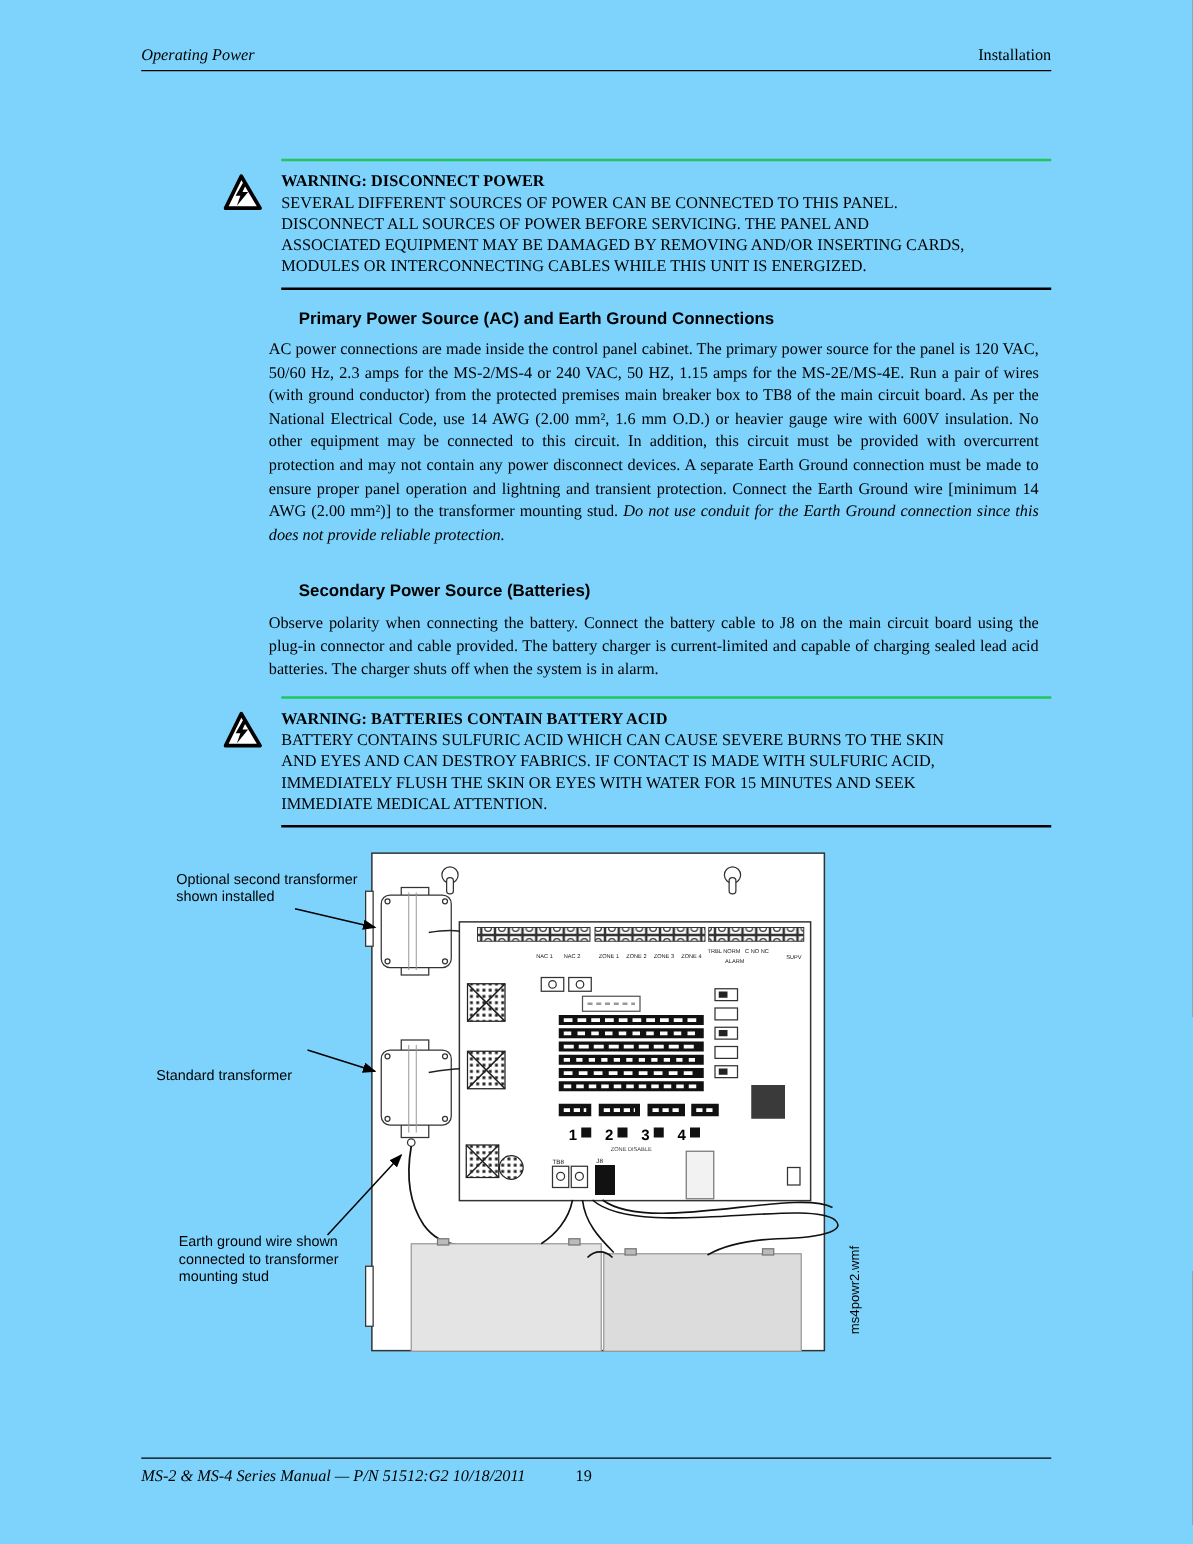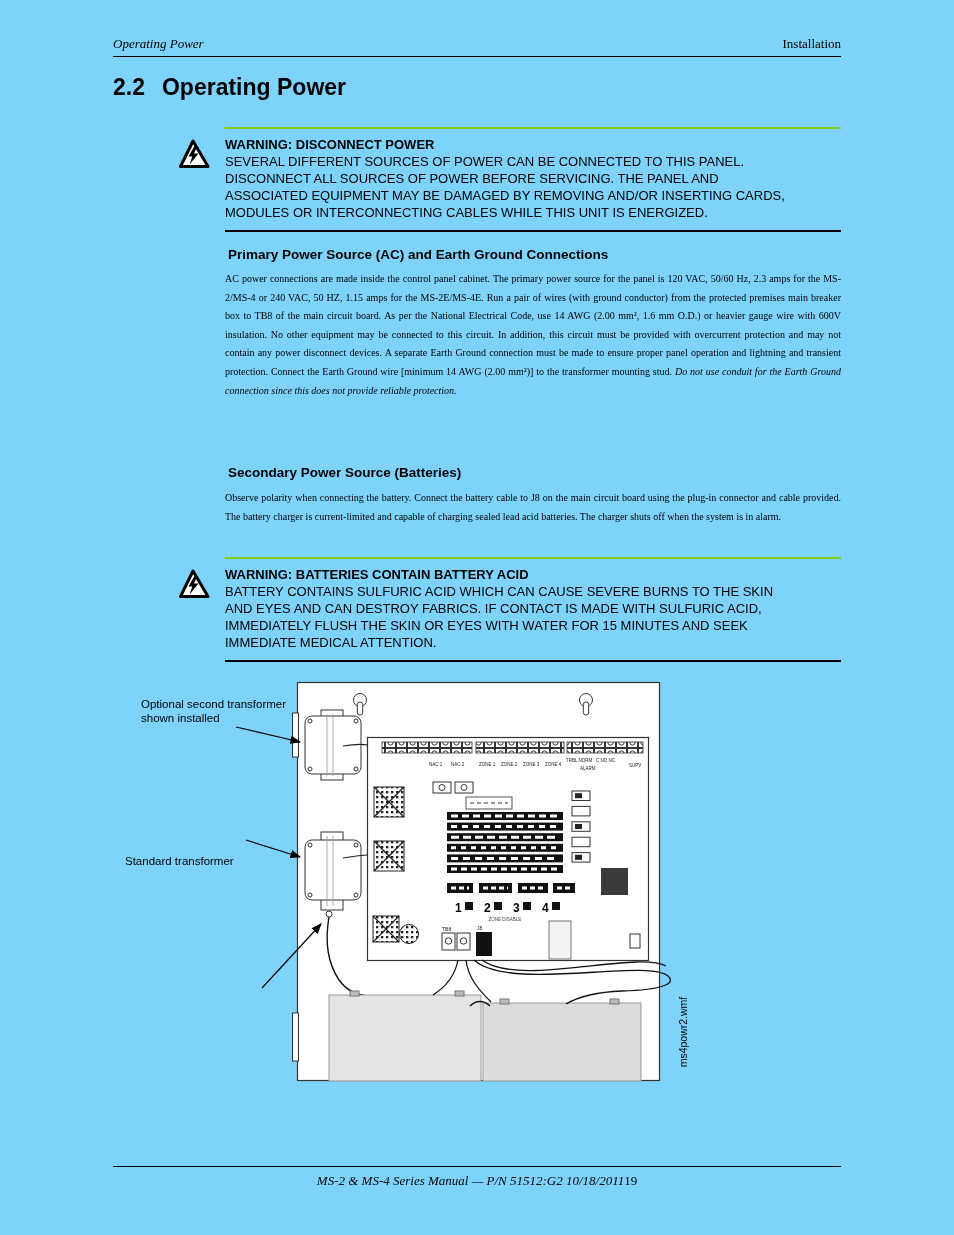--- a/index.html
+++ b/index.html
@@ -10,56 +10,55 @@
   .running-header { position:absolute; left:113px; top:36px; width:728px;
     display:flex; justify-content:space-between; font-size:13px; }
   .rh-left { font-style:italic; }
   .rule { position:absolute; left:113px; width:728px; height:1px; background:#000; }
 
   .title { position:absolute; left:113px; top:74px; font-family:"Liberation Sans", sans-serif;
     font-size:23px; font-weight:bold; white-space:nowrap; }
   .title .num { margin-right:17px; }
 
   .warning { position:absolute; left:225px; width:616px;
-    border-top:2px solid #84cc16; border-bottom:2px solid #000;
-    padding:7px 0 9px 0; font-family:Liberation Sans, sans-serif;
+    border-top:2px solid #22c55e; border-bottom:2px solid #000;
+    padding:7px 0 9px 0; font-family:Liberation Serif, serif;
     font-size:13px; line-height:17px; }
   .w-head { font-weight:bold; }
   .w-body { white-space:pre-line; }
   .warn-icon { position:absolute; left:177px; }
 
-  .subhead { position:absolute; left:209px; font-family:"Liberation Sans", sans-serif;
+  .subhead { position:absolute; left:220px; font-family:"Liberation Sans", sans-serif;
     font-size:13.5px; font-weight:bold; white-space:nowrap;padding-left:19px; }
-  .bodytext { position:absolute; left:225px; width:616px; font-size:10px;
+  .bodytext { position:absolute; left:215px; width:616px; font-size:13px;
     line-height:18.6px; text-align:justify;font-family:Liberation Serif, serif; }
 
   .figure { position:absolute; left:0; top:676px; width:954px; height:412px; }
   .figure svg.diagram { position:absolute; left:0; top:0; }
   .callout { position:absolute; font-family:"Liberation Sans", sans-serif;
     font-size:11.5px; line-height:14px; }
 
   .caption { position:absolute; left:113px; top:1091px; width:728px; text-align:center;
     font-family:"Liberation Sans", sans-serif; font-size:13.5px; font-weight:bold; }
 
   .running-footer { position:absolute; left:113px; top:1173px; width:728px;
-    display:flex; justify-content:center; font-size:13px; }
+    display:flex; justify-content:flex-start; font-size:13px;gap:40px; }
   .rf-left { font-style:italic; }
 </style>
 </head>
 <body>
 
 <div class="page">
 
   <div class="running-header">
     <span class="rh-left">Operating Power</span>
     <span class="rh-right">Installation</span>
   </div>
   <div class="rule" style="top:56px;"></div>
 
-  <h1 class="title"><span class="num">2.2</span><span>Operating Power</span></h1>
 
   <svg class="warn-icon" style="top:139px;" width="34" height="31" viewBox="0 0 34 31">
     <path d="M16 2 L31 27.5 L3.5 27.5 Z" fill="#fff" stroke="#000" stroke-width="3" stroke-linejoin="round"></path>
     <path d="M17.5 7 L11.5 17.5 L15.3 17.5 L12.5 25.5 L21.5 14.5 L17 14.5 L20.5 7 Z" fill="#000"></path>
   </svg>
   <div class="warning" style="top:127px;">
     <div class="w-head">WARNING:  DISCONNECT POWER</div>
     <div class="w-body">SEVERAL DIFFERENT SOURCES OF POWER CAN BE CONNECTED TO THIS PANEL.
 DISCONNECT ALL SOURCES OF POWER BEFORE SERVICING.  THE PANEL AND
 ASSOCIATED EQUIPMENT MAY BE DAMAGED BY REMOVING AND/OR INSERTING CARDS,
@@ -276,20 +275,21 @@
         <line x1="236" y1="727" x2="300" y2="742" marker-end="url(#arrowhead)"></line>
         <line x1="246" y1="840" x2="300" y2="857" marker-end="url(#arrowhead)"></line>
         <line x1="262" y1="988" x2="321" y2="924" marker-end="url(#arrowhead)"></line>
       </g>
 
       <text x="687" y="1032" transform="rotate(-90 687 1032)" text-anchor="middle" font-family="Liberation Sans, sans-serif" font-size="10.5" fill="#000">ms4powr2.wmf</text>
     </svg>
 
     <div class="callout" style="left:141px; top:21px; width:176px;">Optional second transformer shown installed</div>
     <div class="callout" style="left:125px; top:154px; width:176px;margin-top:24px;">Standard transformer</div>
+    <div class="callout" style="left:143px; top:311px; width:152px;">Earth ground wire shown connected to transformer mounting stud</div>
   </div>
 
 
   <div class="rule" style="top:1166px;"></div>
   <div class="running-footer">
     <span class="rf-left">MS-2 &amp; MS-4 Series Manual — P/N 51512:G2  10/18/2011</span>
     <span class="rf-right">19</span>
   </div>
 
 </div>

